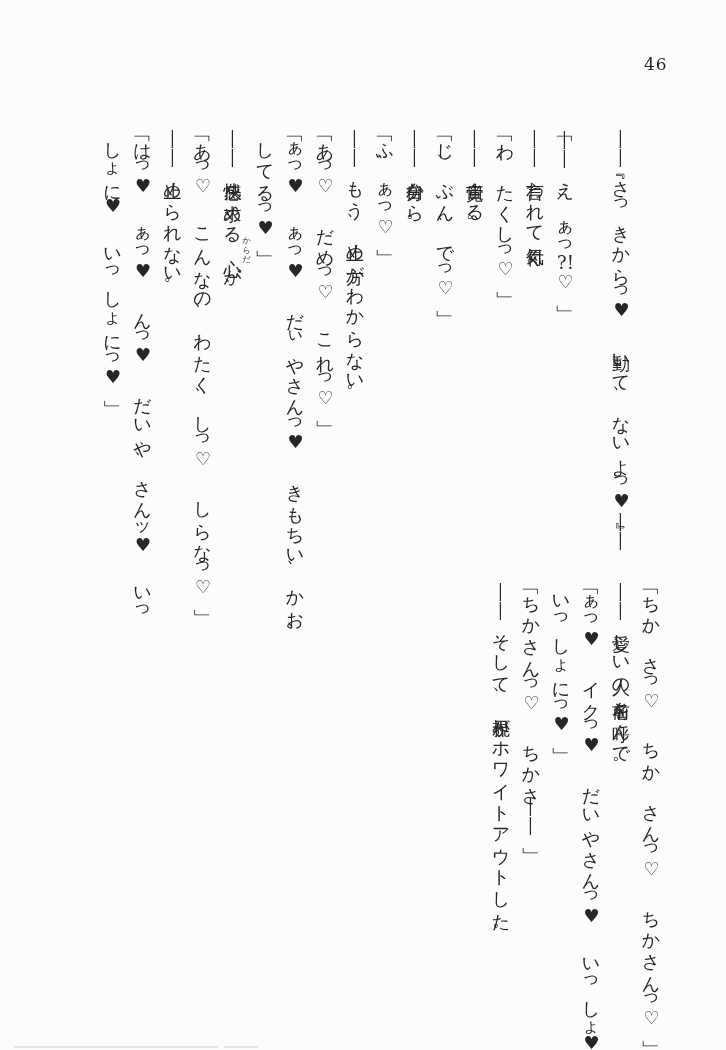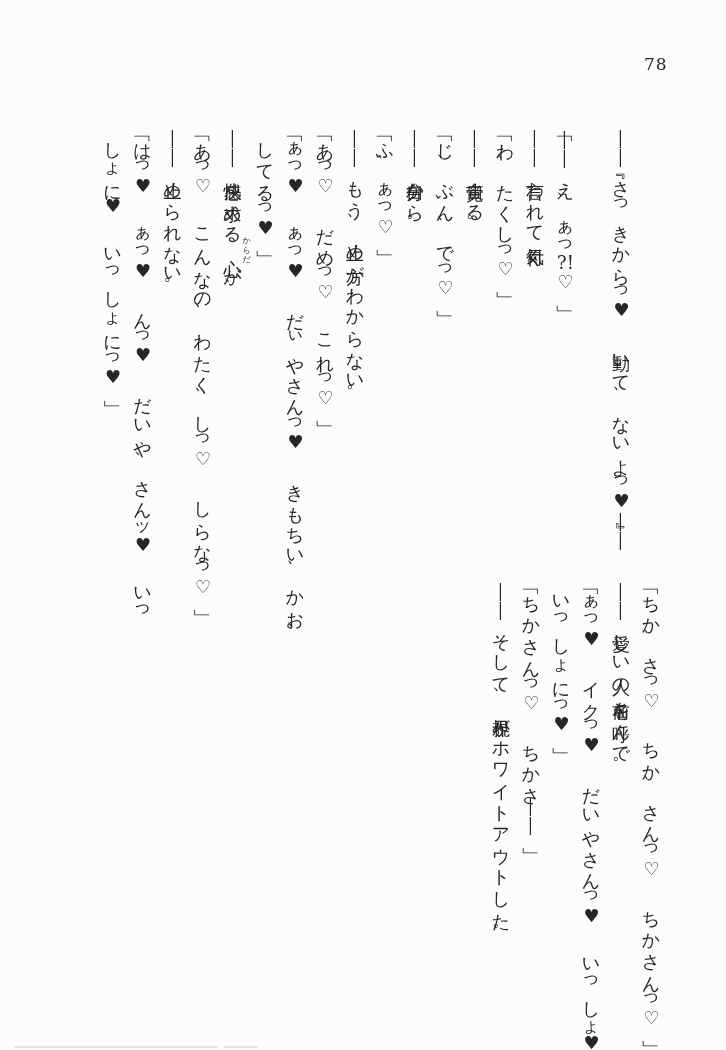--- a/index.html
+++ b/index.html
@@ -49,21 +49,21 @@
     height: 2px;
     background: var(--artifact-color);
   }
   .artifact.a1 { left: 14px;  top: 1046px; width: 204px; }
   .artifact.a2 { left: 224px; top: 1046px; width: 34px;  }
 </style>
 </head>
 <body>
 
 <div class="page">
-  <div class="page-number">78</div>
+  <div class="page-number">46</div>
 
   <div class="vblock" id="top-block">
       <div class="tline gap">――『さっきからっ<span class="upright">♥</span>　動いて、ないよっ<span class="upright">♥</span>』――</div>
       <div class="tline">「――え、ぁっ<span class="tcy">?!</span><span class="upright">♡</span>」</div>
       <div class="tline">――言われて気付く。</div>
       <div class="tline">「わ、たくしっ<span class="upright">♡</span>」</div>
       <div class="tline">――自覚する。</div>
       <div class="tline">「じ、ぶん、でっ<span class="upright">♡</span>」</div>
       <div class="tline">――自分から。</div>
       <div class="tline">「ふ、ぁっ<span class="upright">♡</span>」</div>

